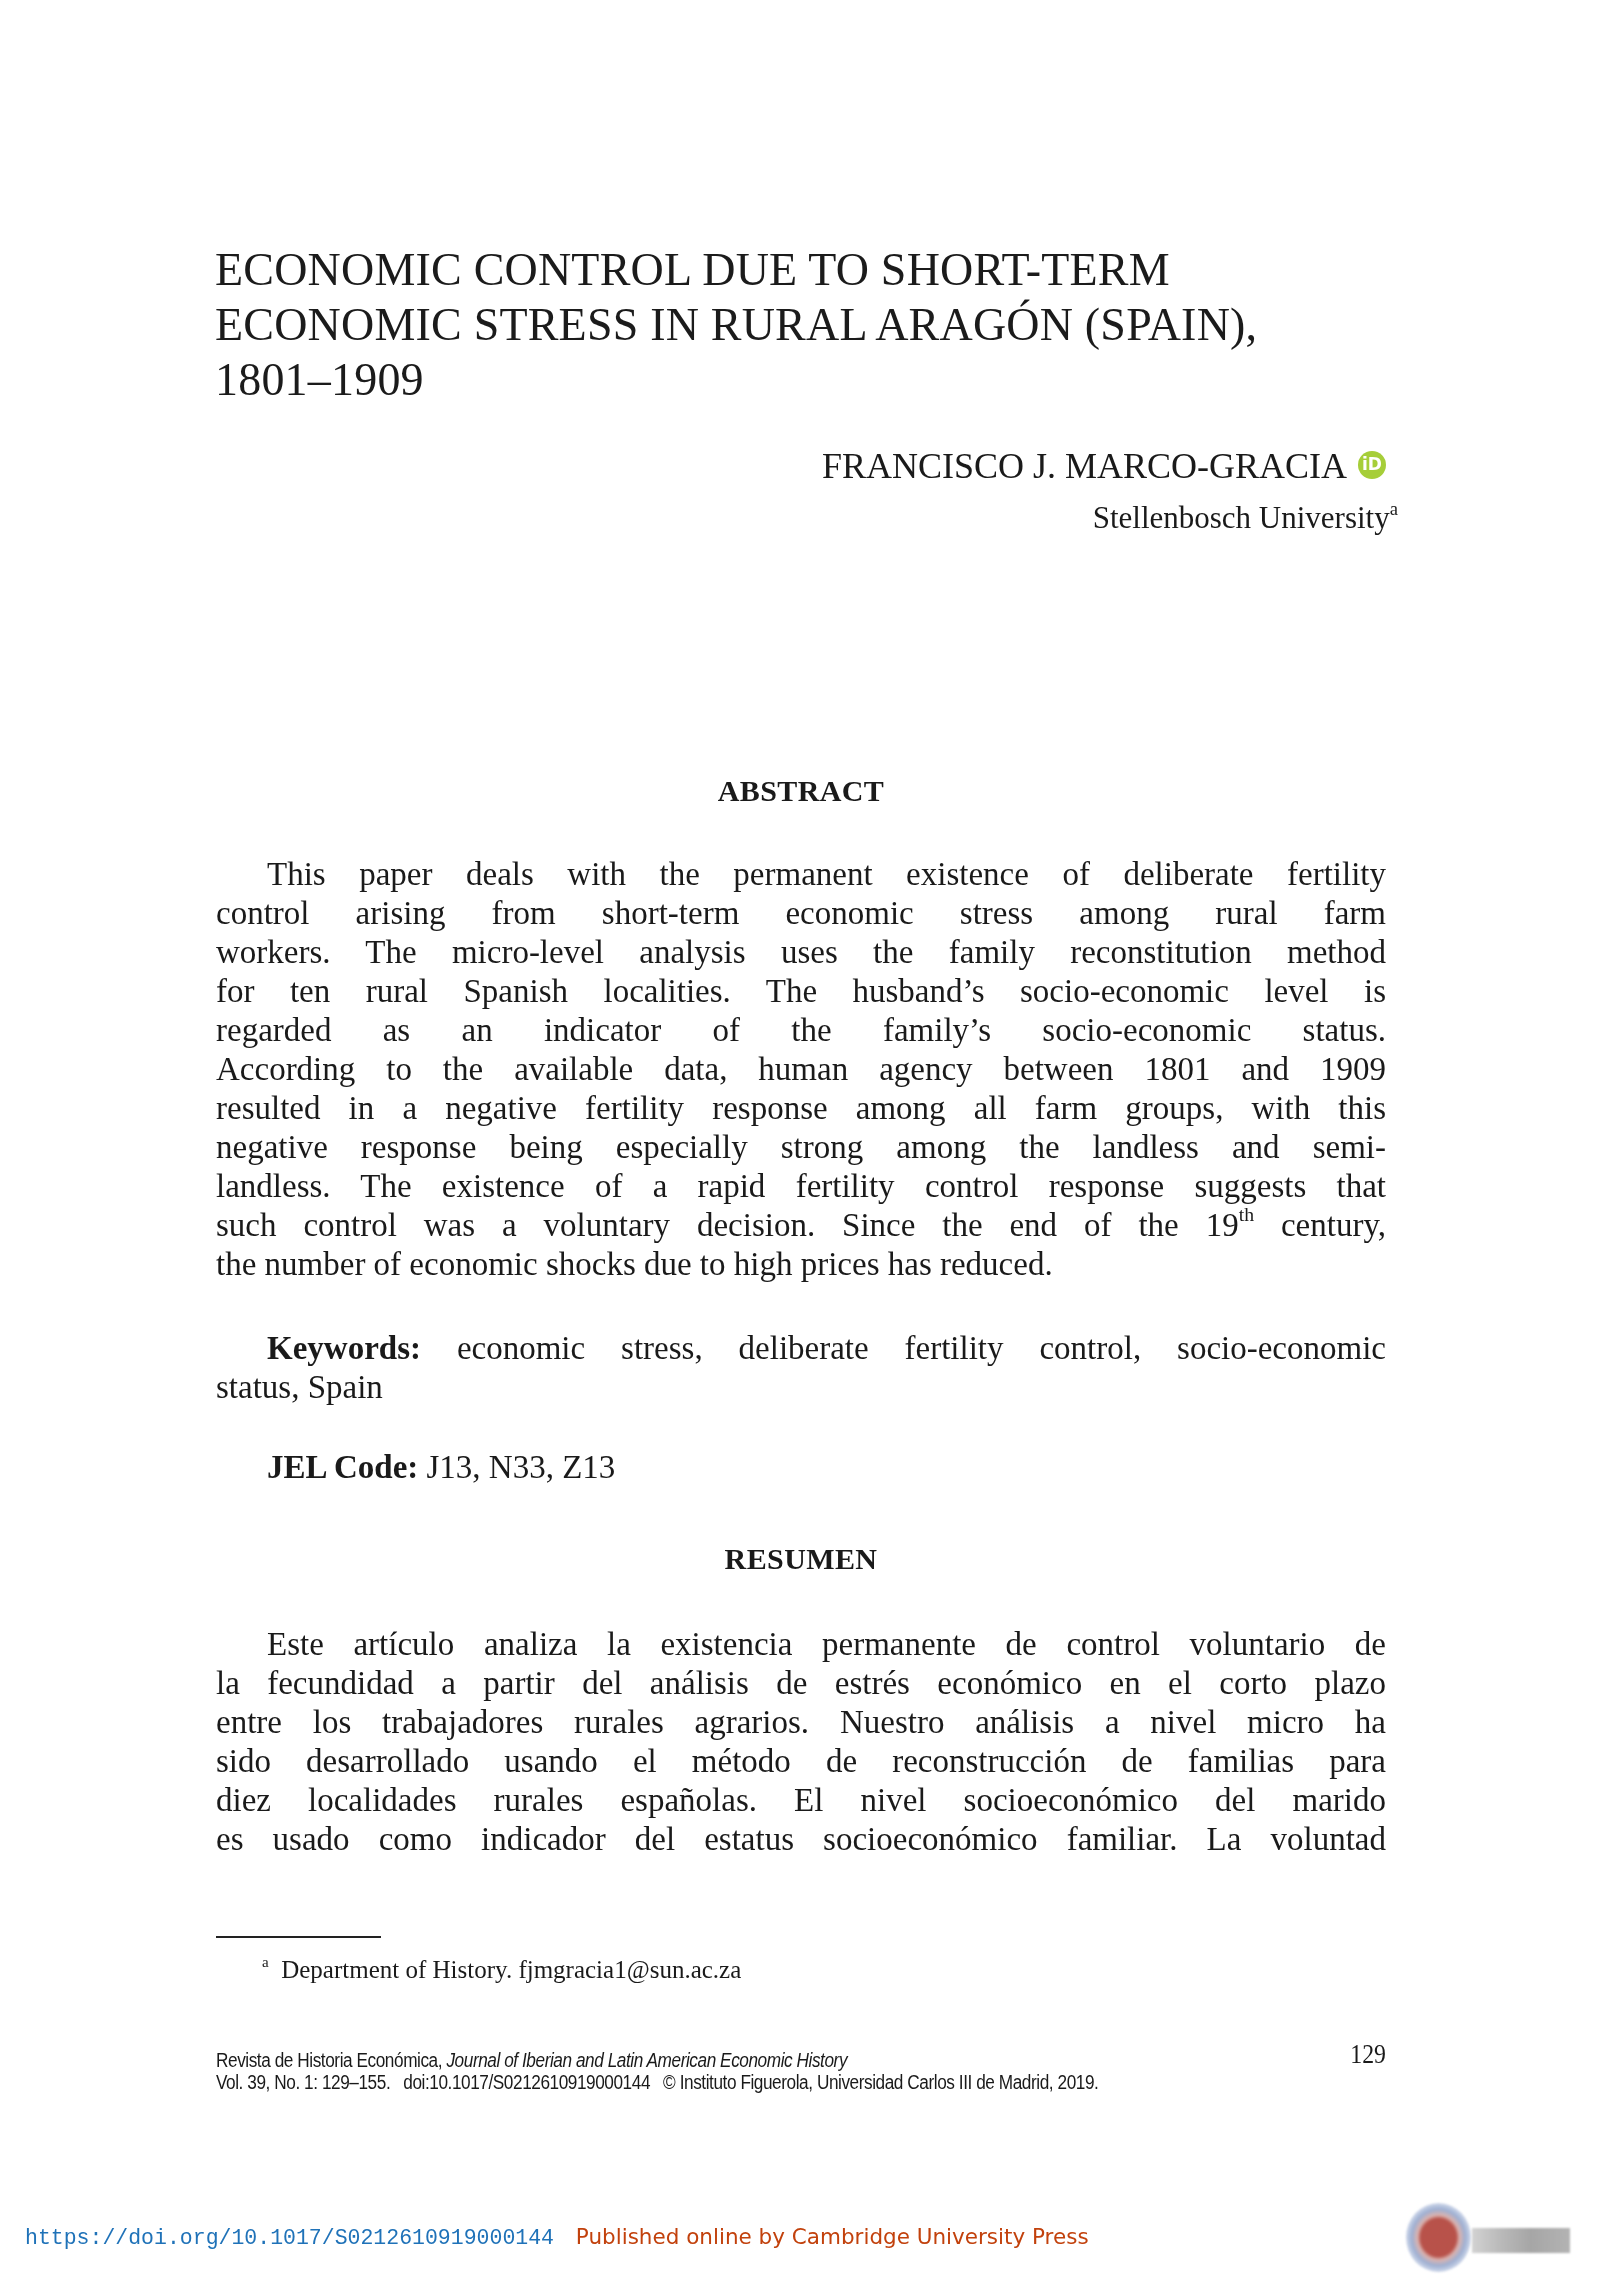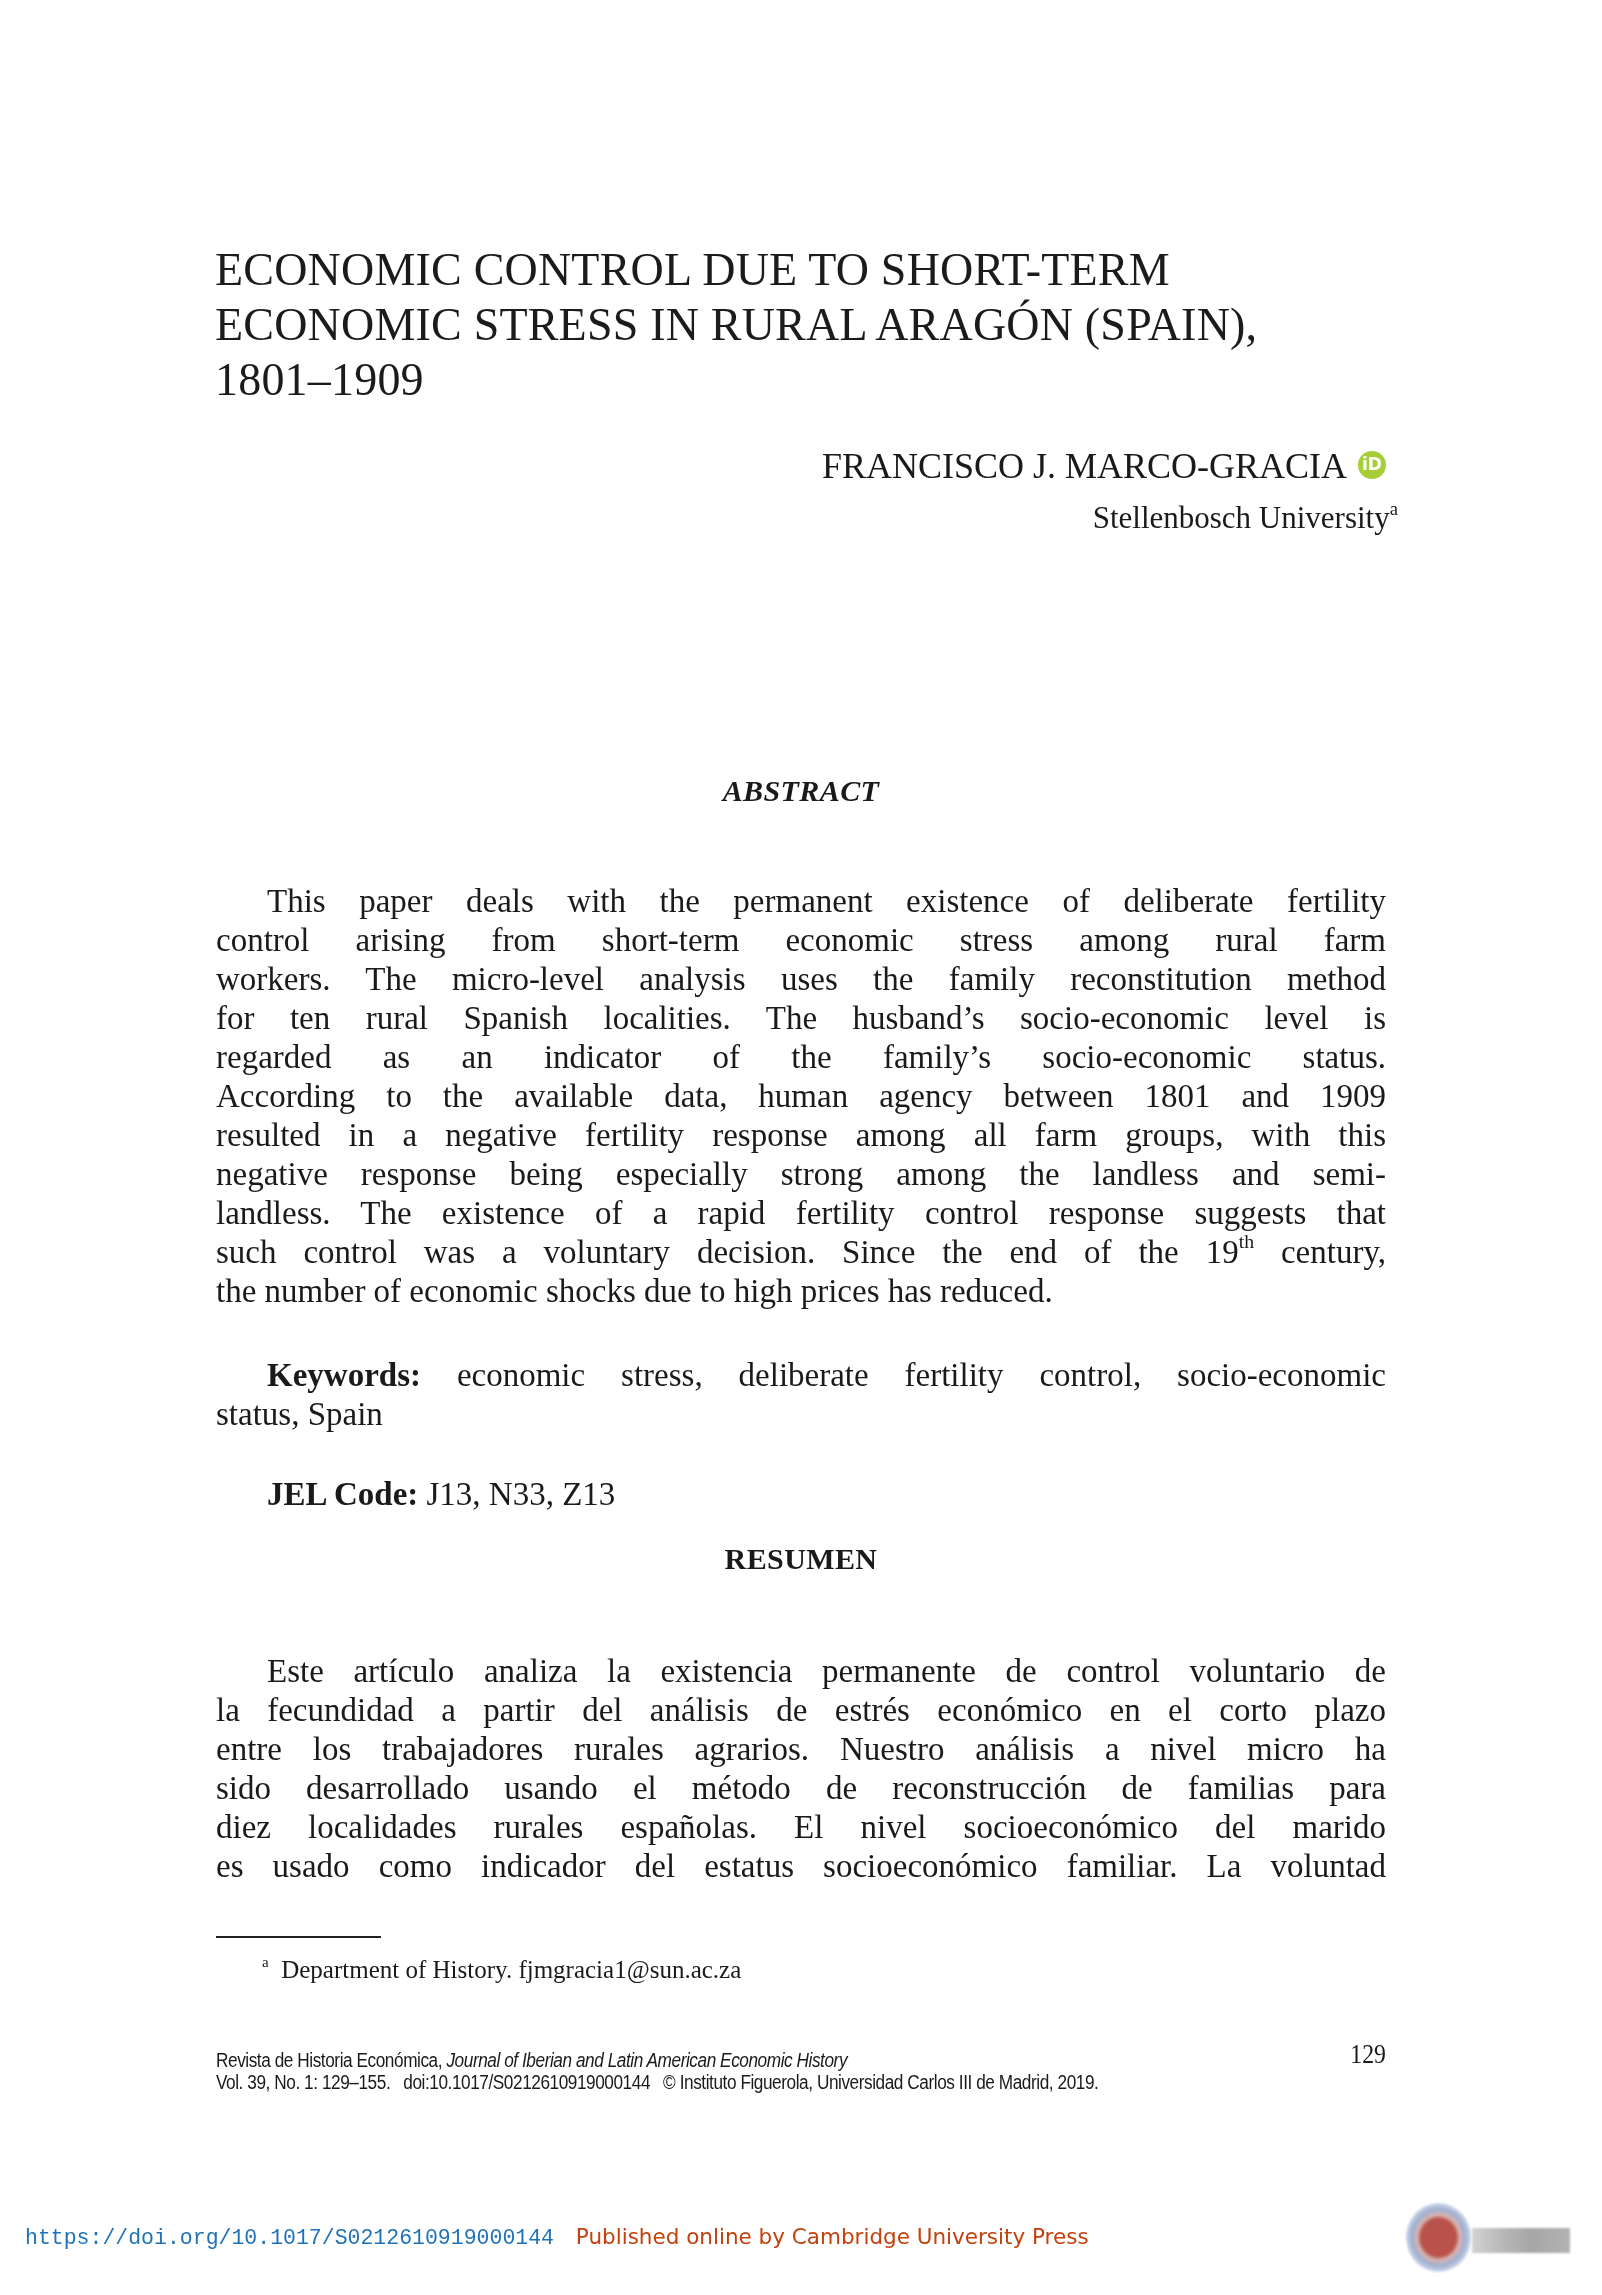--- a/index.html
+++ b/index.html
@@ -12,21 +12,21 @@
   .title { left: 215px; top: 242px; width: 1199px; font-size: 46px; line-height: 55px; letter-spacing: 0.2px; color: #1b1b1b; }
   .title div { white-space: nowrap; }
 
   .author { right: 216px; top: 445px; font-size: 36px; line-height: 43px; white-space: nowrap; display: flex; align-items: center; gap: 11px; }
   .orcid { width: 28px; height: 28px; border-radius: 50%; background: #a6ce39; color: #fff; font-family: "DejaVu Sans", sans-serif; font-size: 17px; font-weight: bold; display: flex; align-items: center; justify-content: center; position: relative; top: -1.7px; }
   .affil { right: 204px; top: 498px; font-size: 31px; line-height: 40px; white-space: nowrap; }
   .affil sup, .footnote sup { font-size: 60%; line-height: 0; position: relative; top: -1.7px; }
 
   .heading { left: 216px; width: 1170px; text-align: center; font-weight: bold; font-size: 30px; letter-spacing: 0.4px; }
 
-  .para { left: 216px; width: 1170px; font-size: 33px; line-height: 39px; text-align: justify; text-indent: 51px; hyphens: manual; margin-top: 27px; }
+  .para { left: 216px; width: 1170px; font-size: 33px; line-height: 39px; text-align: justify; text-indent: 51px; hyphens: manual; }
   .para .ln { display: block; text-align: justify; text-align-last: justify; text-indent: 0; white-space: nowrap; }
   .para .ln.first { padding-left: 51px; }
   .para .ln.last { text-align-last: left; }
   .para b { font-weight: bold; }
   .para sup { font-size: 60%; line-height: 0; position: relative; top: -3.3px; }
 
   .fnrule { left: 216px; top: 1936px; width: 165px; height: 1.7px; background: #222; }
   .footnote { left: 216px; top: 1955px; font-size: 25px; line-height: 30px; white-space: nowrap; padding-left: 46px; }
 
   .journal { left: 216px; top: 2050px; font-size: 20px; line-height: 21.5px; white-space: nowrap; letter-spacing: -0.5px; transform: scaleX(0.86); transform-origin: left top; }
@@ -51,21 +51,21 @@
 </div>
 
 <div class="abs author serif">
   <span>FRANCISCO J. MARCO-GRACIA</span>
   <span class="orcid">iD</span>
 </div>
 <div class="abs affil serif">
   <span>Stellenbosch University</span><sup>a</sup>
 </div>
 
-<div class="abs heading serif" style="top:774px; line-height:33px;font-style:italic;">ABSTRACT</div>
+<div class="abs heading serif" style="top:774px; line-height:33px;">ABSTRACT</div>
 
 <div class="abs para serif" style="top:855px;">
   <span class="ln first">This paper deals with the permanent existence of deliberate fertility</span>
   <span class="ln">control arising from short-term economic stress among rural farm</span>
   <span class="ln">workers. The micro-level analysis uses the family reconstitution method</span>
   <span class="ln">for ten rural Spanish localities. The husband’s socio-economic level is</span>
   <span class="ln">regarded as an indicator of the family’s socio-economic status.</span>
   <span class="ln">According to the available data, human agency between 1801 and 1909</span>
   <span class="ln">resulted in a negative fertility response among all farm groups, with this</span>
   <span class="ln">negative response being especially strong among the landless and semi-</span>

